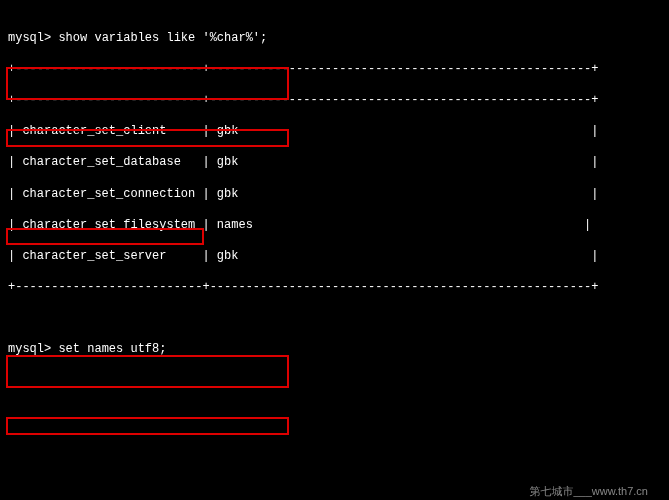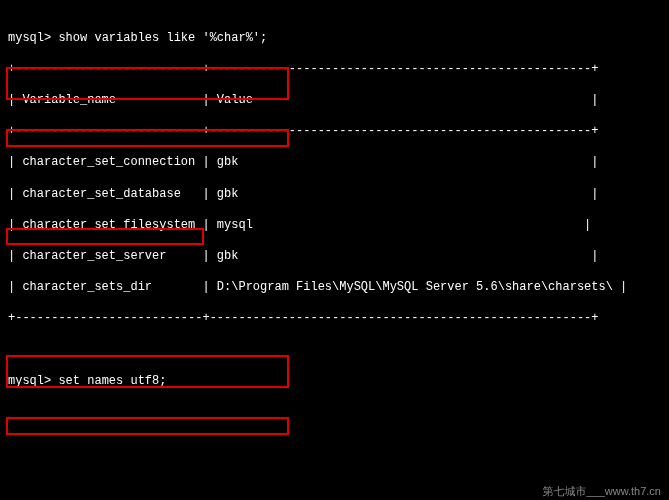--- a/index.html
+++ b/index.html
@@ -24,39 +24,38 @@
   .line { white-space: pre; }
   .hl {
     position: absolute;
     border: 2px solid #d00;
     pointer-events: none;
     box-sizing: border-box;
   }
   .wm {
     position: absolute;
     bottom: 2px;
-    right: 8px;
+    right: 21px;
     color: #888;
     font-size: 11px;
     font-family: sans-serif;
   }
 </style>
 </head>
 <body>
 
 <div class="terminal">
 <div class="line"><span>mysql&gt; </span><span>show variables like '%char%';</span></div>
 <div class="line">+--------------------------+-----------------------------------------------------+</div>
-<div class="line">| <span>Variable_name</span>            | <span>Value</span>                                               |</div>
 <div class="line">+--------------------------+-----------------------------------------------------+</div>
+<div class="line">| <span>character_set_client</span>     | <span>gbk</span>                                                 |</div>
+<div class="line">| <span>character_set_database</span>   | <span>gbk</span>                                                 |</div>
 <div class="line">| <span>character_set_connection</span> | <span>gbk</span>                                                 |</div>
-<div class="line">| <span>character_set_database</span>   | <span>gbk</span>                                                 |</div>
-<div class="line">| <span>character_set_filesystem</span> | <span>mysql</span>                                              |</div>
+<div class="line">| <span>character_set_filesystem</span> | <span>names</span>                                              |</div>
 <div class="line">| <span>character_set_server</span>     | <span>gbk</span>                                                 |</div>
-<div class="line">| <span>character_sets_dir</span>       | <span>D:\Program Files\MySQL\MySQL Server 5.6\share\charsets\</span> |</div>
 <div class="line">+--------------------------+-----------------------------------------------------+</div>
 <div class="line"> </div>
 <div class="line"><span>mysql&gt; </span><span>set names utf8;</span></div>
 
 
 
 
 
 
 

